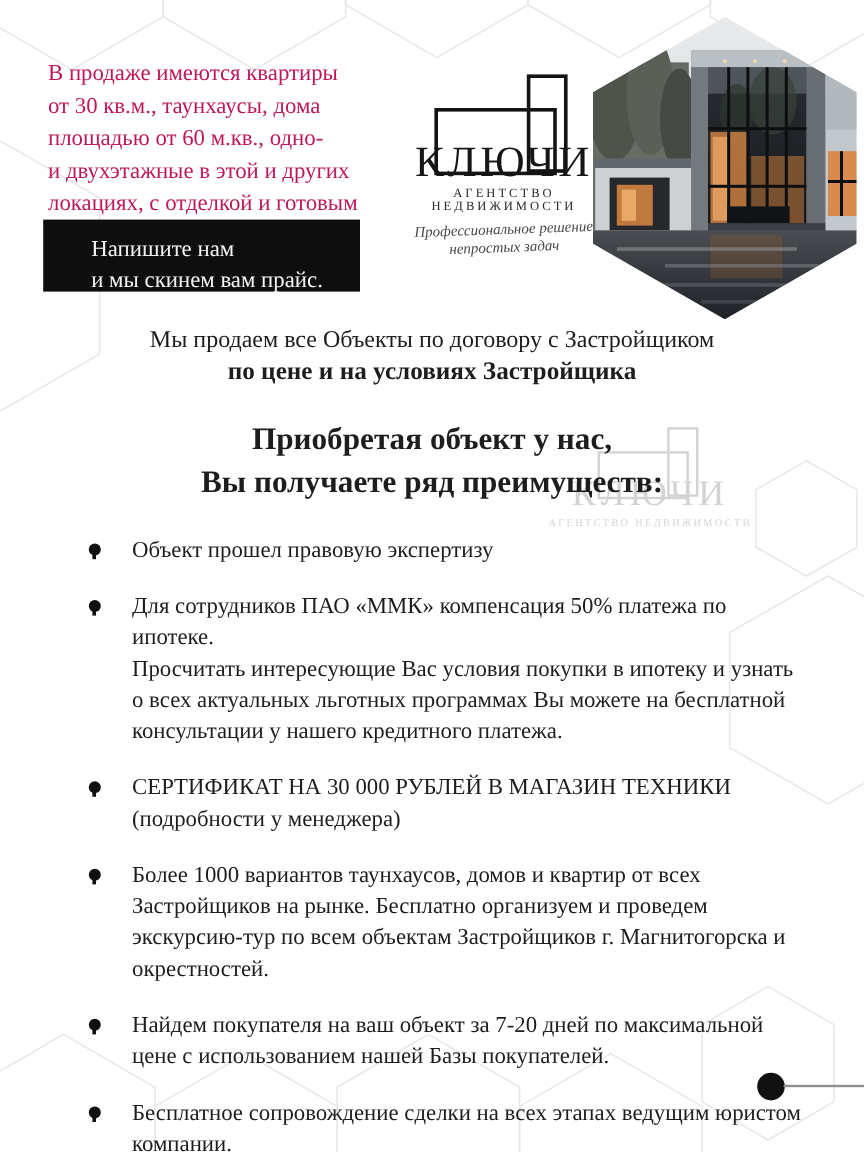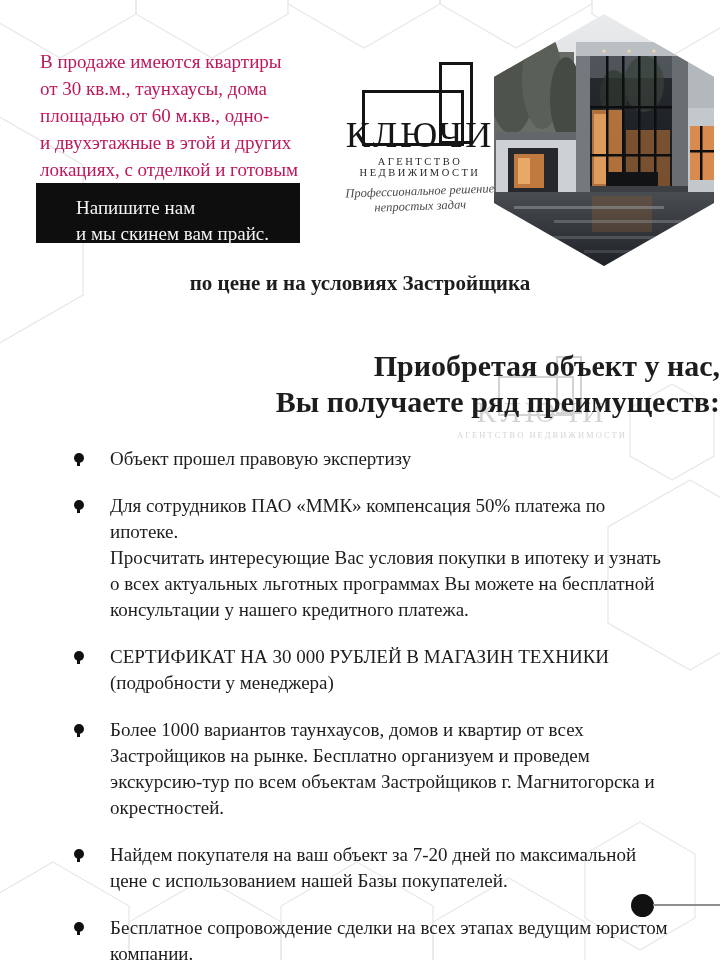--- a/index.html
+++ b/index.html
@@ -38,22 +38,22 @@
   
   .house-hex{
     position:absolute;left:494px;top:14px;width:220px;height:252px;
     clip-path:polygon(50% 0,100% 25%,100% 75%,50% 100%,0 75%,0 25%);
   }
   
   .headline{position:absolute;left:0;top:270px;width:720px;text-align:center;z-index:2;}
   .headline .l1{font-size:20px;line-height:26px;}
   .headline .l2{font-size:21px;line-height:27px;font-weight:bold;}
   .subheadline{
-    position:absolute;left:0;top:348px;width:720px;text-align:right;
-    font-size:30px;line-height:36px;font-weight:bold;z-index:2;
+    position:absolute;left:0;top:348px;width:720px;text-align:center;
+    font-size:26px;line-height:36px;font-weight:bold;z-index:2;
   }
   
   .watermark{
     position:absolute;left:452px;top:356px;width:180px;text-align:center;
     opacity:.38;z-index:1;
   }
   .watermark .logo-mark{width:96px;height:58px;}
   .watermark .lm-wide{left:4px;top:20px;width:72px;height:36px;border:2px solid #8d8d8d;}
   .watermark .lm-tall{left:62px;top:0;width:22px;height:54px;border:2px solid #8d8d8d;}
   .watermark .wm-name{margin-top:-18px;font-size:30px;letter-spacing:4px;color:#8d8d8d;line-height:32px;position:relative;}
@@ -199,20 +199,21 @@
       <rect x="0" y="178" width="220" height="74" fill="url(#ground)"></rect>
       <rect x="98" y="182" width="60" height="36" fill="#8a5a34" opacity="0.35"></rect>
       <rect x="20" y="192" width="150" height="3" fill="#9aa0a4" opacity="0.5"></rect>
       <rect x="60" y="206" width="140" height="3" fill="#8b9196" opacity="0.45"></rect>
       <rect x="30" y="222" width="170" height="3" fill="#7e8489" opacity="0.4"></rect>
       <rect x="90" y="236" width="110" height="3" fill="#70767b" opacity="0.35"></rect>
     </svg>
   </div>
 
   <div class="headline">
+    <div class="l1">Мы продаем все Объекты по договору с Застройщиком</div>
     <div class="l2">по цене и на условиях Застройщика</div>
   </div>
 
   <div class="watermark">
     <div class="logo-mark">
       <div class="lm-wide"></div>
       <div class="lm-tall"></div>
     </div>
     <div class="wm-name">КЛЮЧИ</div>
     <div class="wm-sub">АГЕНТСТВО НЕДВИЖИМОСТИ</div>

